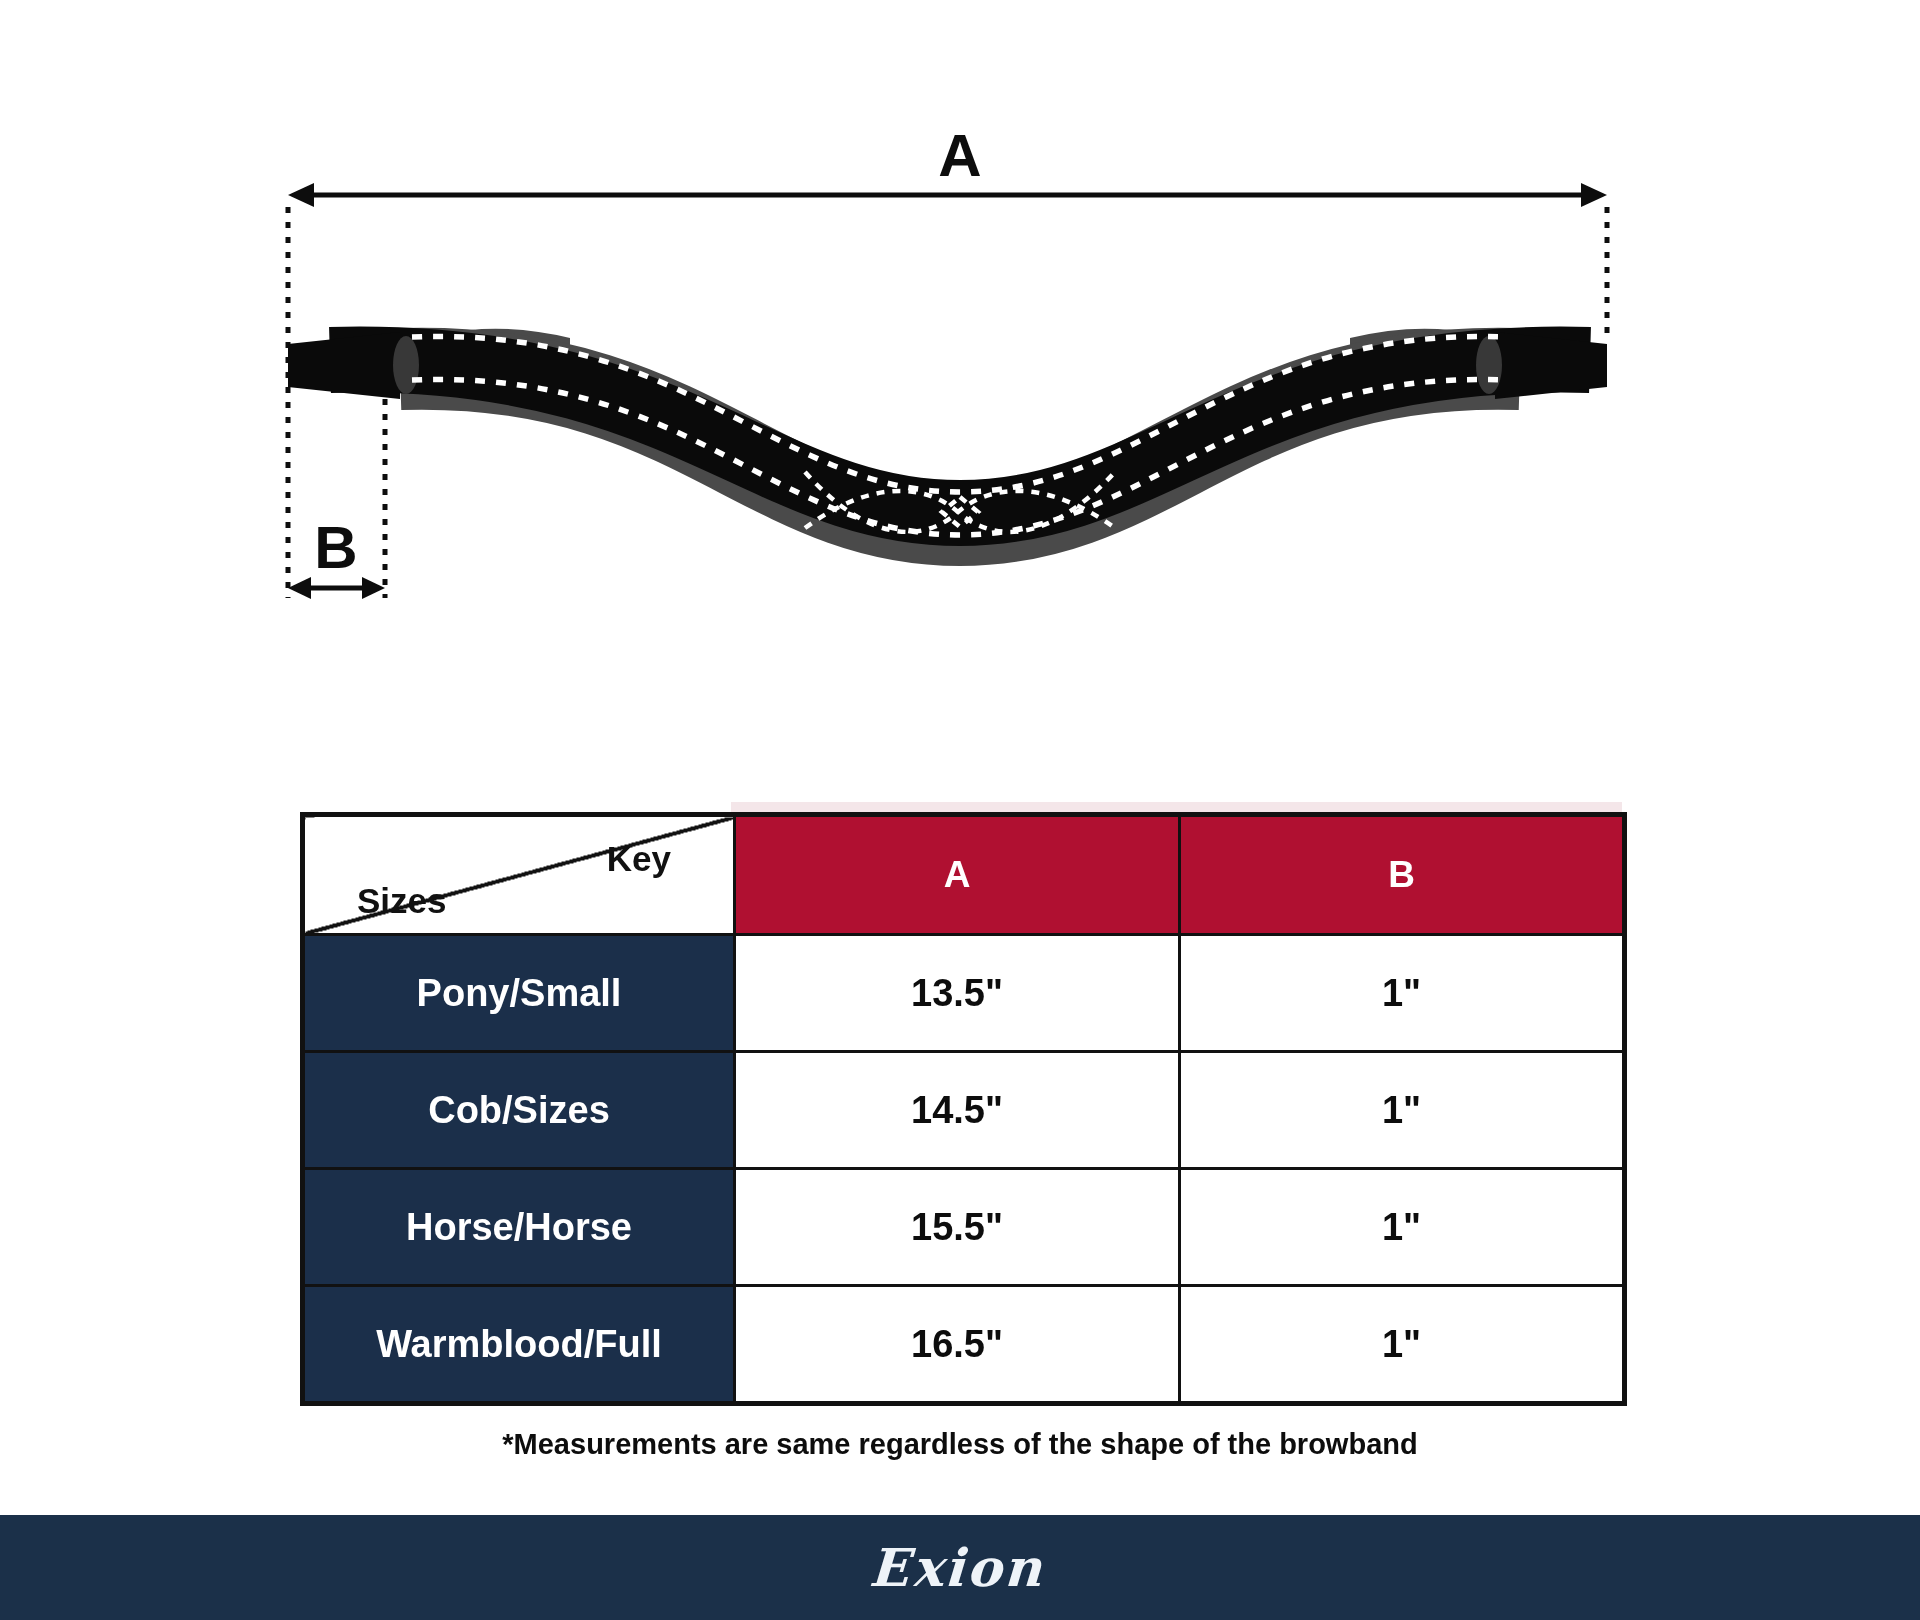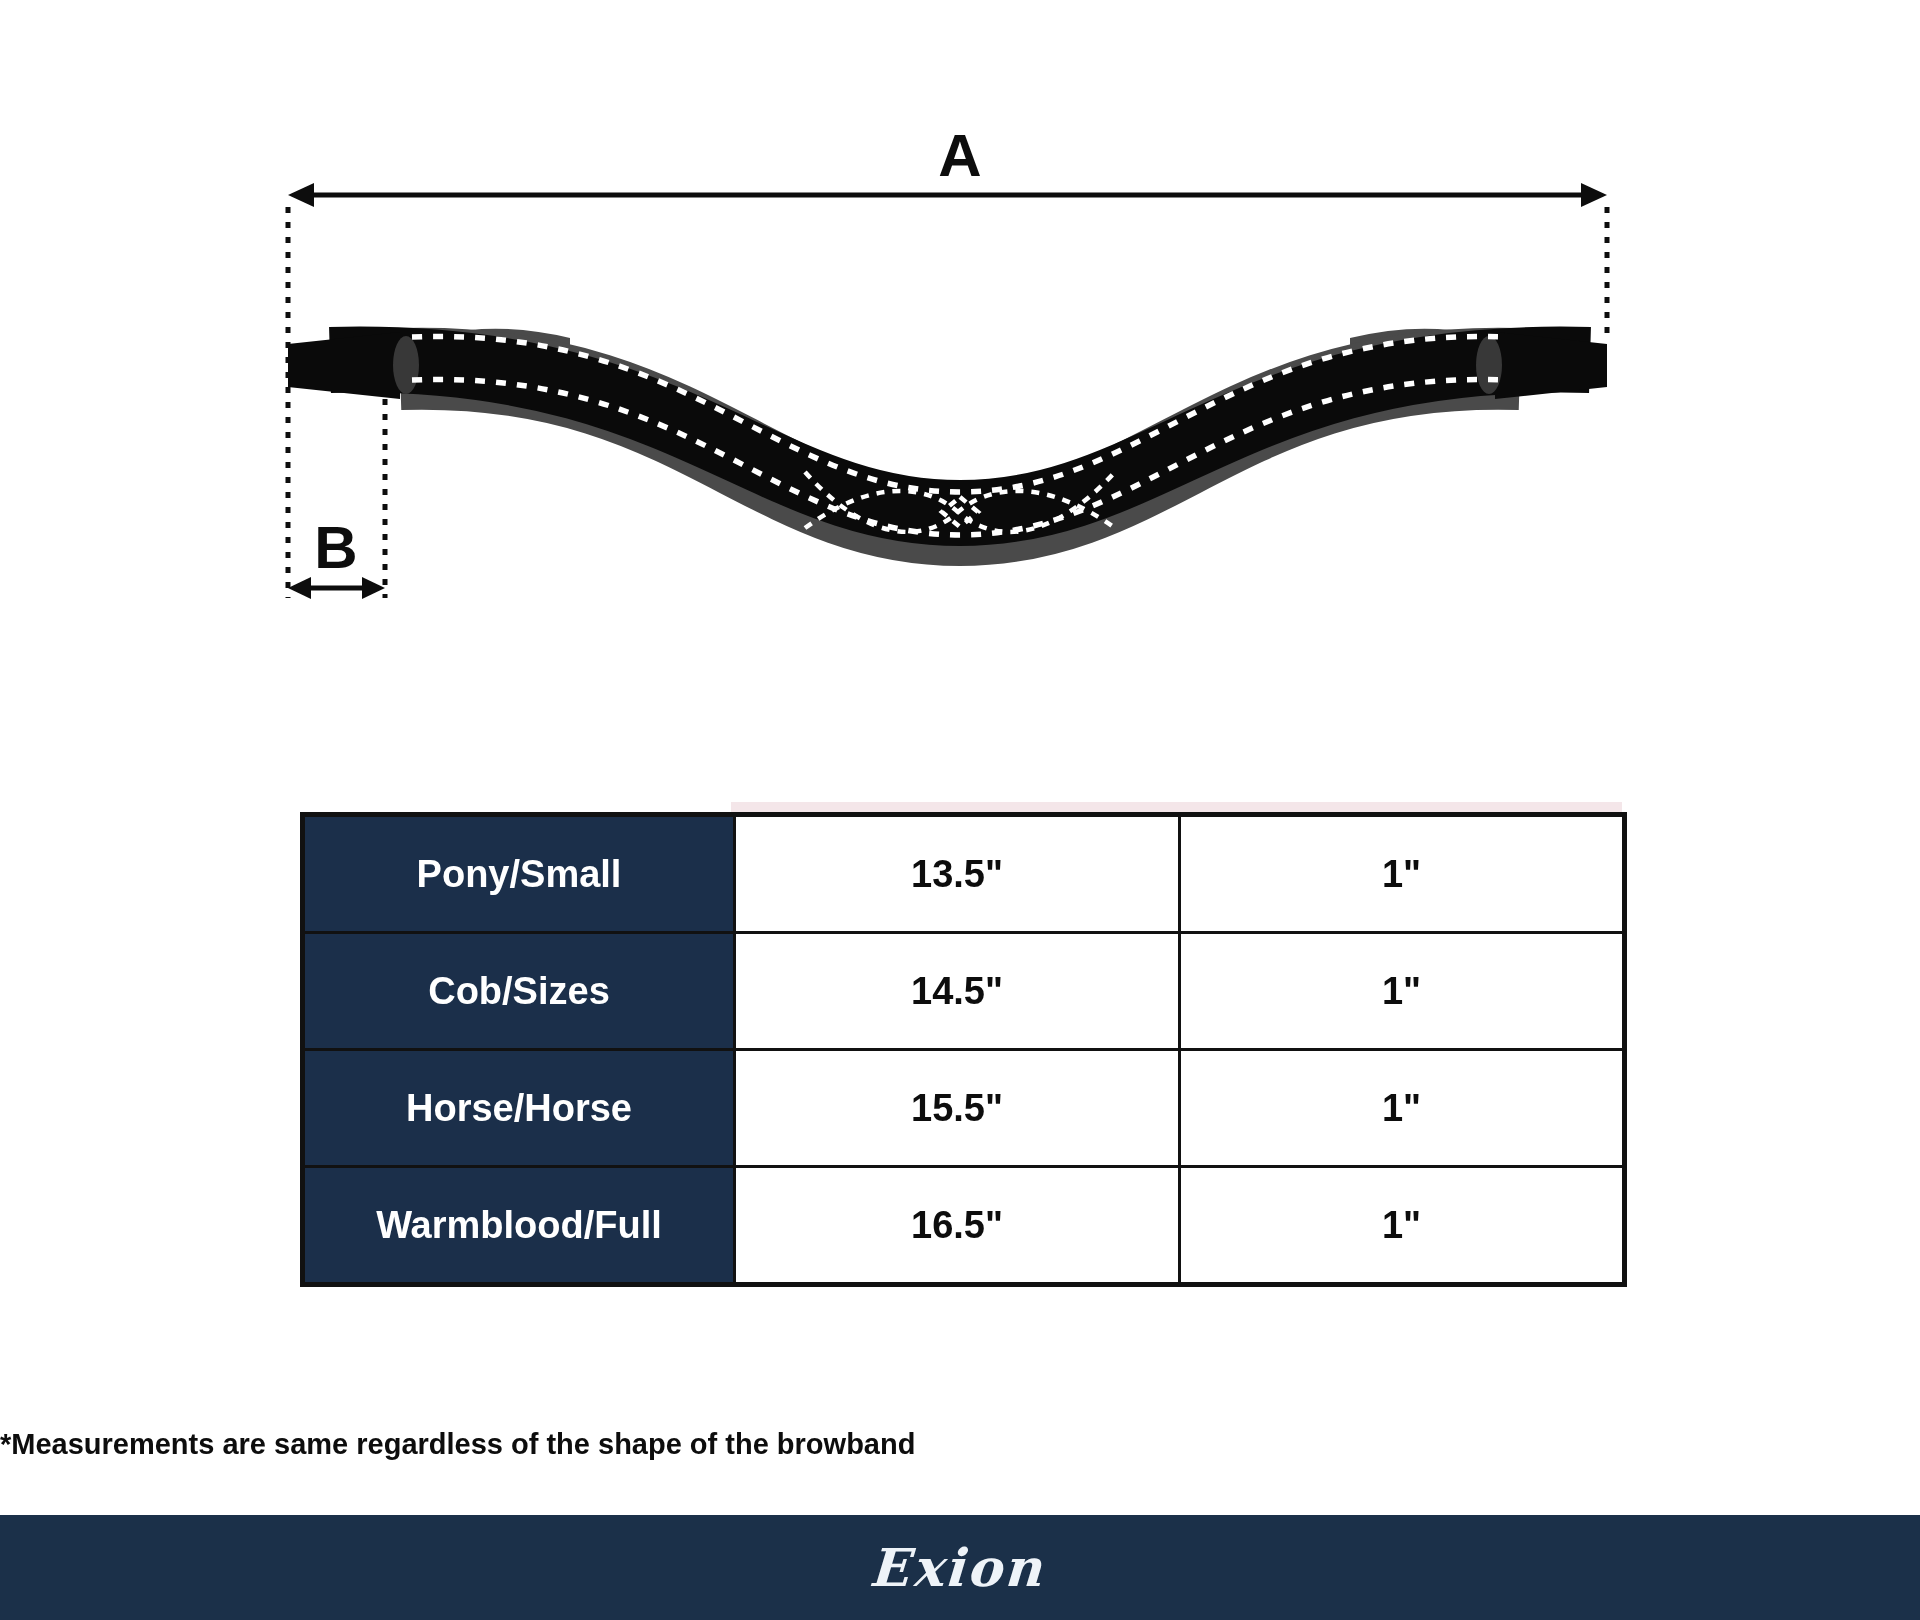--- a/index.html
+++ b/index.html
@@ -25,21 +25,21 @@
   .corner-cell{position:relative;background:
       linear-gradient(to bottom right, transparent calc(50% - 2px), #111 calc(50% - 2px),
                       #111 calc(50% + 2px), transparent calc(50% + 2px)) #ffffff;}
   .corner-key{position:absolute;top:22px;right:62px;font-size:35px;font-weight:700;color:#111;}
   .corner-sizes{position:absolute;bottom:12px;left:52px;font-size:35px;font-weight:700;color:#111;}
   .col-head{background:#B01031;color:#ffffff;font-size:37px;font-weight:700;}
   .row-label{background:#1B2F4A;color:#ffffff;font-size:38px;font-weight:700;}
   .val{background:#ffffff;color:#0d0d0d;font-size:38px;font-weight:700;}
 
   
-  .footnote{position:absolute;left:0;top:1428px;width:100%;text-align:left;
+  .footnote{position:absolute;left:0;top:1428px;width:100%;text-align:center;
             font-size:29px;font-weight:700;color:#0d0d0d;}
 
   
   .footer{position:absolute;left:0;top:1515px;width:100%;height:105px;background:#1B3049;
           display:flex;align-items:center;justify-content:center;}
   .brand{font-family:"DejaVu Serif", serif;font-style:italic;font-weight:600;
          font-size:52px;color:#eef3f8;letter-spacing:2px;transform:skewX(-6deg);}
 </style>
 </head>
 <body>
@@ -92,20 +92,28 @@
 
   <div class="tint"></div>
 
   <table class="size-table">
     <colgroup>
         <col style="width:432px">
         <col style="width:445px">
         <col style="width:445px">
       </colgroup>
     <tbody>
+        <tr class="header-row">
+      <td class="corner-cell">
+        <span class="corner-key">Key</span>
+        <span class="corner-sizes">Sizes</span>
+      </td>
+      <td class="col-head">A</td>
+      <td class="col-head">B</td>
+    </tr>
     <tr class="data-row">
       <td class="row-label">Pony/Small</td>
       <td class="val">13.5"</td>
       <td class="val">1"</td>
     </tr>
     <tr class="data-row">
       <td class="row-label">Cob/Sizes</td>
       <td class="val">14.5"</td>
       <td class="val">1"</td>
     </tr>

